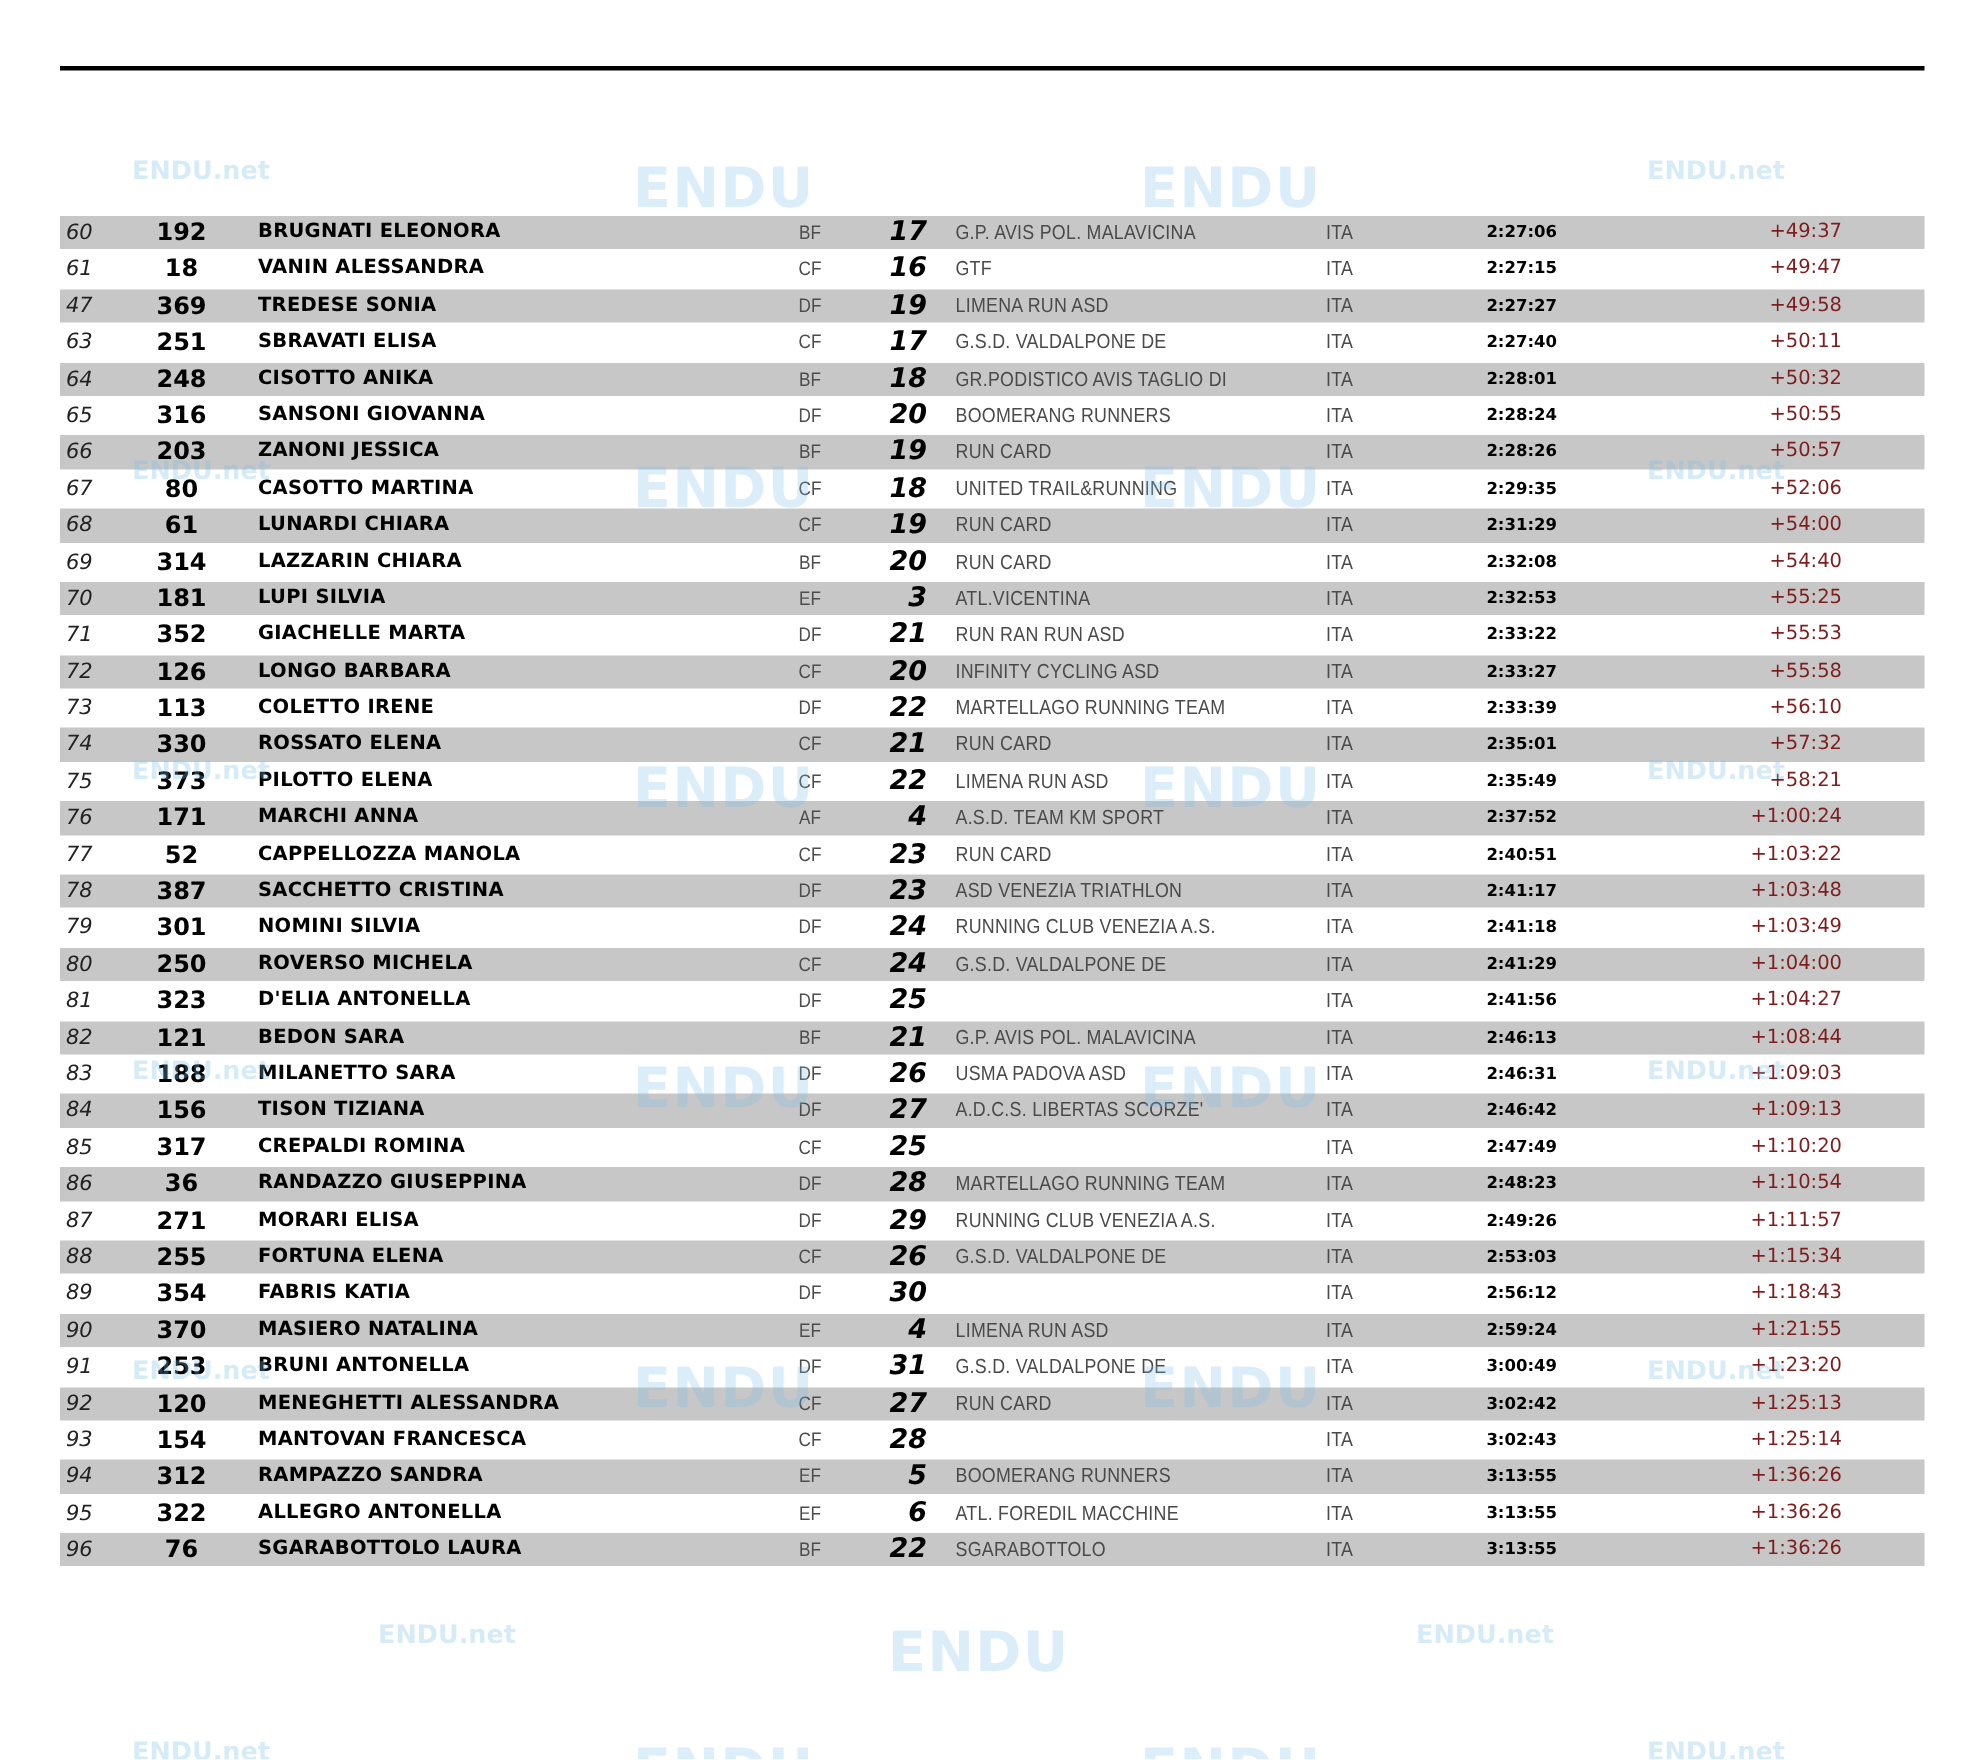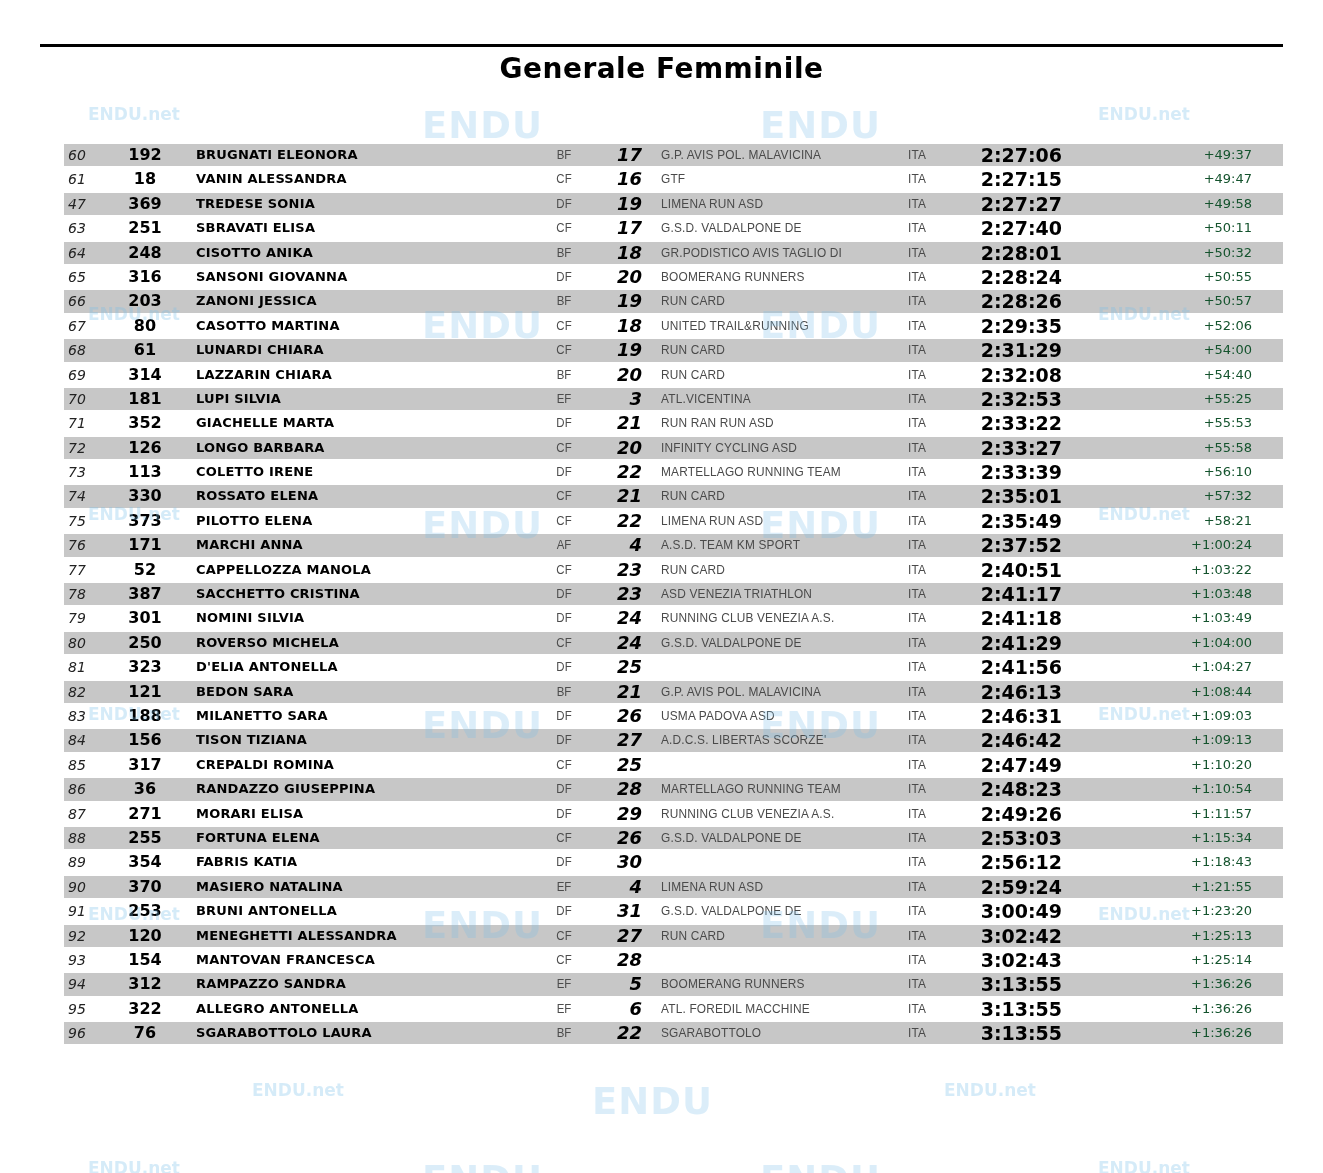--- a/index.html
+++ b/index.html
@@ -15,47 +15,46 @@
   .thead{
     position:absolute;left:40px;top:103px;width:1243px;height:33px;
     border-top:2px solid #000;border-bottom:3px solid #000;
   }
   .hl{position:absolute;top:3px;font-size:15px;font-weight:bold;white-space:nowrap;}
   .h0{left:4px;}   .h1{left:59px;}  .h2{left:132px;} .h3{left:443px;}
   .h4{left:491px;} .h5{left:545px;} .h6{left:594px;} .h7{left:843px;}
   .h8{left:895px;} .h9{left:1012px;}.h10{left:1132px;}
   .h11{left:1194px;width:38px;text-align:right;word-break:break-all;line-height:16px;white-space:normal;}
   .tbody{position:absolute;left:40px;top:144px;width:1243px;}
-  .row{position:relative;height:22.4px;margin-bottom:2px;margin-left:24px;}
+  .row{position:relative;height:22.4px;margin-bottom:2px;}
   .row.stripe{background:var(--stripe,#c7c7c7);}
   .c{position:absolute;top:0;height:22.4px;line-height:22.4px;white-space:nowrap;}
   .c-pos{left:4px;font-style:italic;font-size:14px;color:#222;}
   .c-pett{left:55px;width:52px;text-align:center;font-weight:bold;font-size:16px;}
   .c-atleta{left:132px;font-weight:bold;font-size:13px;letter-spacing:0.2px;}
   .c-sex{left:476px;width:48px;text-align:center;font-size:13px;color:#4c4c4c;
          font-family:"Liberation Sans",sans-serif;display:inline-block;
          transform:scaleX(0.88);transform-origin:50% 50%;}
   .c-pcat{left:526px;width:52px;text-align:right;font-weight:bold;font-style:italic;font-size:18px;}
   .c-team,.c-naz{font-size:13.5px;color:#4a4a4a;font-family:"Liberation Sans",sans-serif;
          display:inline-block;transform:scaleX(0.88);transform-origin:0 50%;letter-spacing:0.2px;}
   .c-team{left:597px;}
   .c-naz{left:844px;}
-  .c-race{left:865px;width:133px;text-align:right;font-weight:bold;font-size:19px;}
-  .c-gap{left:1072px;width:116px;text-align:right;font-size:13px;color:#14532d;}
+  .c-race{left:865px;width:133px;text-align:right;font-weight:bold;font-size:11px;}
+  .c-gap{left:1072px;width:116px;text-align:right;font-size:13px;color:#7f1d1d;}
   .wm-layer{position:absolute;left:0;top:0;width:1166px;height:1173px;pointer-events:none;}
   .wm{position:absolute;font-weight:bold;white-space:nowrap;color:var(--wmblue,#78bee9);}
   .wm-l{font-size:37px;opacity:0.26;letter-spacing:1px;}
   .wm-s{font-size:17px;opacity:0.30;}
 </style>
 </head>
 <body>
 
 <div class="page">
   <div class="rule-top"></div>
-  <h1 class="title">Generale Femminile</h1>
 
 
   <div class="tbody">
       <div class="row stripe">
     <span class="c c-pos">60</span>
     <span class="c c-pett">192</span>
     <span class="c c-atleta">BRUGNATI ELEONORA</span>
     <span class="c c-sex">BF</span>
     <span class="c c-pcat">17</span>
     <span class="c c-team">G.P. AVIS POL. MALAVICINA</span>

